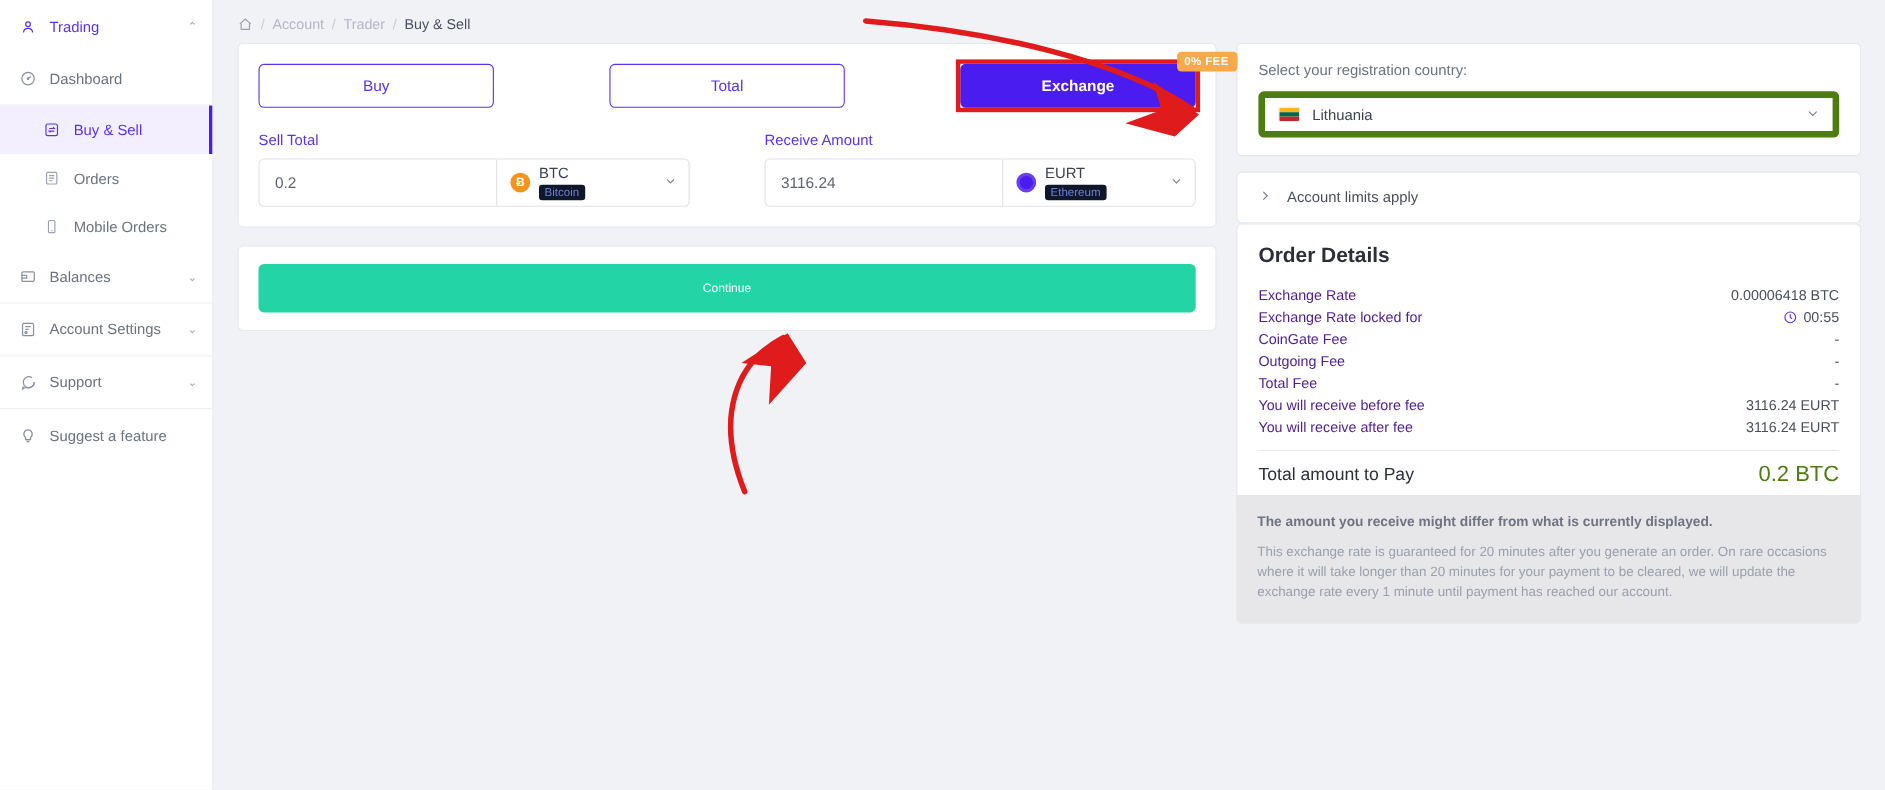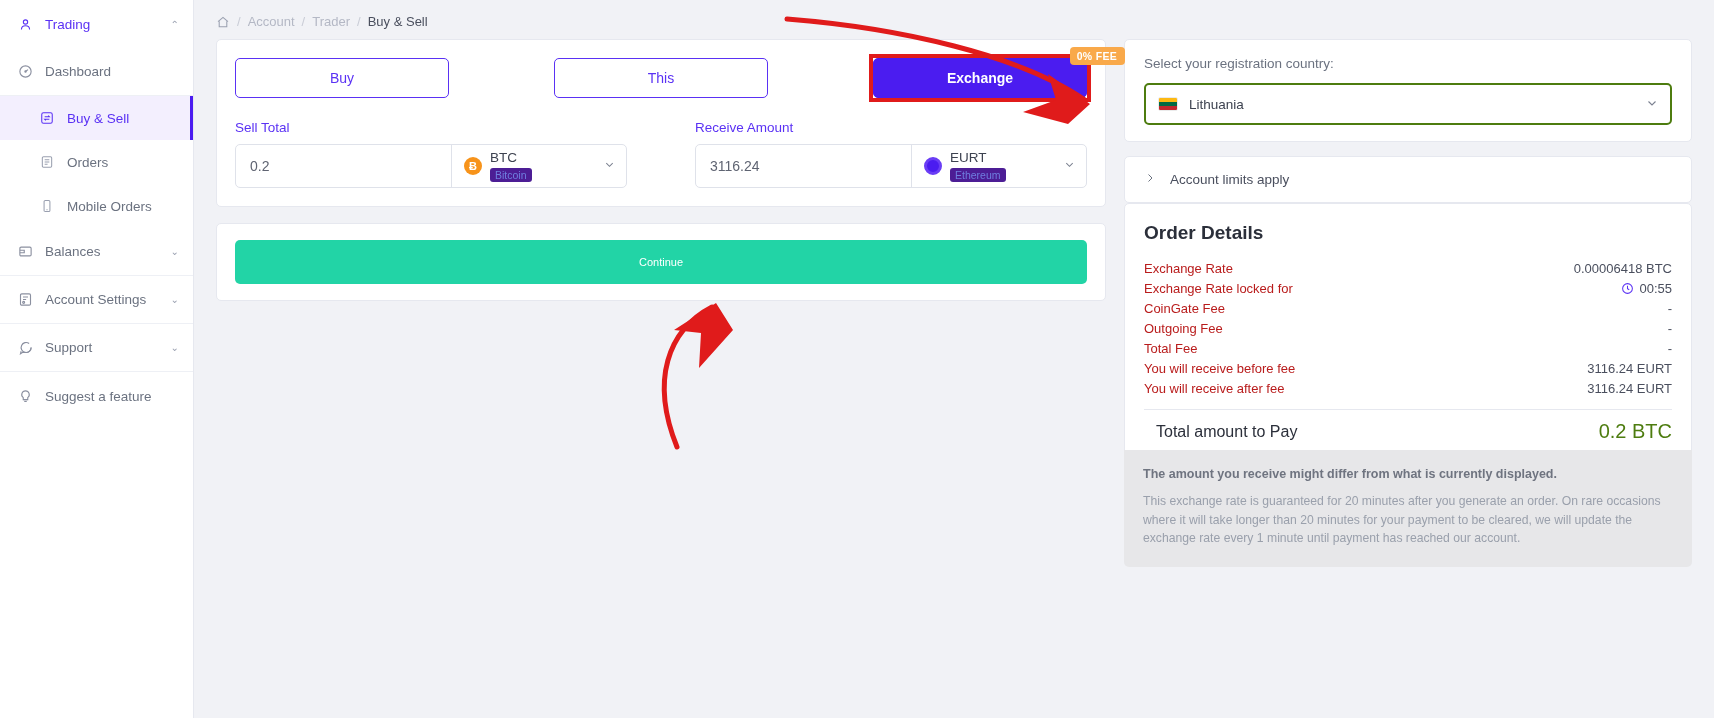--- a/index.html
+++ b/index.html
@@ -171,21 +171,21 @@
   }
   .coin-icon.btc { background: #f7931a; }
   .coin-icon.eurt {
     background: #4b1cf0;
     border: 3px solid #6a3df5;
   }
   .coin-texts { display: flex; flex-direction: column; line-height: 1.15; }
   .coin-sym { font-size: 13.5px; color: #3d4250; }
   .coin-net {
     font-size: 10.5px; color: #6f7fe0;
-    background: #4c1d95;
+    background: #0f172a;
     border-radius: 3px;
     padding: 1px 5px;
     margin-top: 3px;
     align-self: flex-start;
   }
   .chev {
     margin-left: auto; color: #7b8190; font-size: 12px;
   }
 
   .continue-card { padding: 16px 18px; }
@@ -196,21 +196,21 @@
     color: #fff; font-size: 11px;
     font-family: "Liberation Sans", sans-serif;
     cursor: pointer;
   }
 
   
   .panel { padding: 16px 19px; margin-bottom: 14px; }
   .panel-q { font-size: 13.5px; color: #6b7280; margin-bottom: 12px; }
   .country-select {
     display: flex; align-items: center;
-    border: 2px solid #4d7c0f; border-radius: 5px;
+    border: 6px solid #4d7c0f; border-radius: 5px;
     height: 42px; padding: 0 12px;
     cursor: pointer;
   }
   .flag {
     width: 20px; height: 14px; margin-right: 11px;
     border-radius: 2px; overflow: hidden;
     display: flex; flex-direction: column;
     flex-shrink: 0;
     border: 1px solid rgba(0,0,0,.08);
   }
@@ -229,27 +229,27 @@
   .order-panel { padding: 18px 19px 20px 19px; }
   .order-title {
     font-size: 19px; color: #2b2f3a; font-weight: bold;
     margin-bottom: 14px;
   }
   .order-row {
     display: flex; justify-content: space-between; align-items: center;
     font-size: 13px;
     padding: 2.5px 0;
   }
-  .order-row .k { color: #b91c1c; }
+  .order-row .k { color: #4c1d95; }
   .order-row .v { color: #4a4f5e; }
   .order-row .v.lock { display: flex; align-items: center; gap: 5px; }
   .clock-ico { color: #5a31f4; display: flex; align-items: center; }
   .order-sep { height: 1px; background: #e6e8ef; margin: 11px 0 10px 0; }
   .order-total {
-    display: flex; justify-content: space-between; align-items: center; margin-left: 12px;
+    display: flex; justify-content: space-between; align-items: center;
   }
   .order-total .k { font-size: 16px; color: #2b2f3a; }
   .order-total .v { font-size: 20px; color: #4d7c0f; }
 
   .notice {
     background: #e7e7e9;
     padding: 17px 19px 19px 19px;
     border-radius: 0 0 5px 5px;
     margin-top: -14px;
   }
@@ -394,21 +394,21 @@
     <div class="content">
 
       <div class="col-left">
 
         <div class="card tabs-card">
           <div class="tabs-row">
             <div class="tab-wrap">
               <button class="tab-btn">Buy</button>
             </div>
             <div class="tab-wrap">
-              <button class="tab-btn">This</button>
+              <button class="tab-btn">Total</button>
             </div>
             <div class="tab-wrap hl">
               <button class="tab-btn active">Exchange</button>
               <span class="fee-badge">0% FEE</span>
             </div>
           </div>
 
           <div class="amounts-row">
 
             <div class="amount-block">

